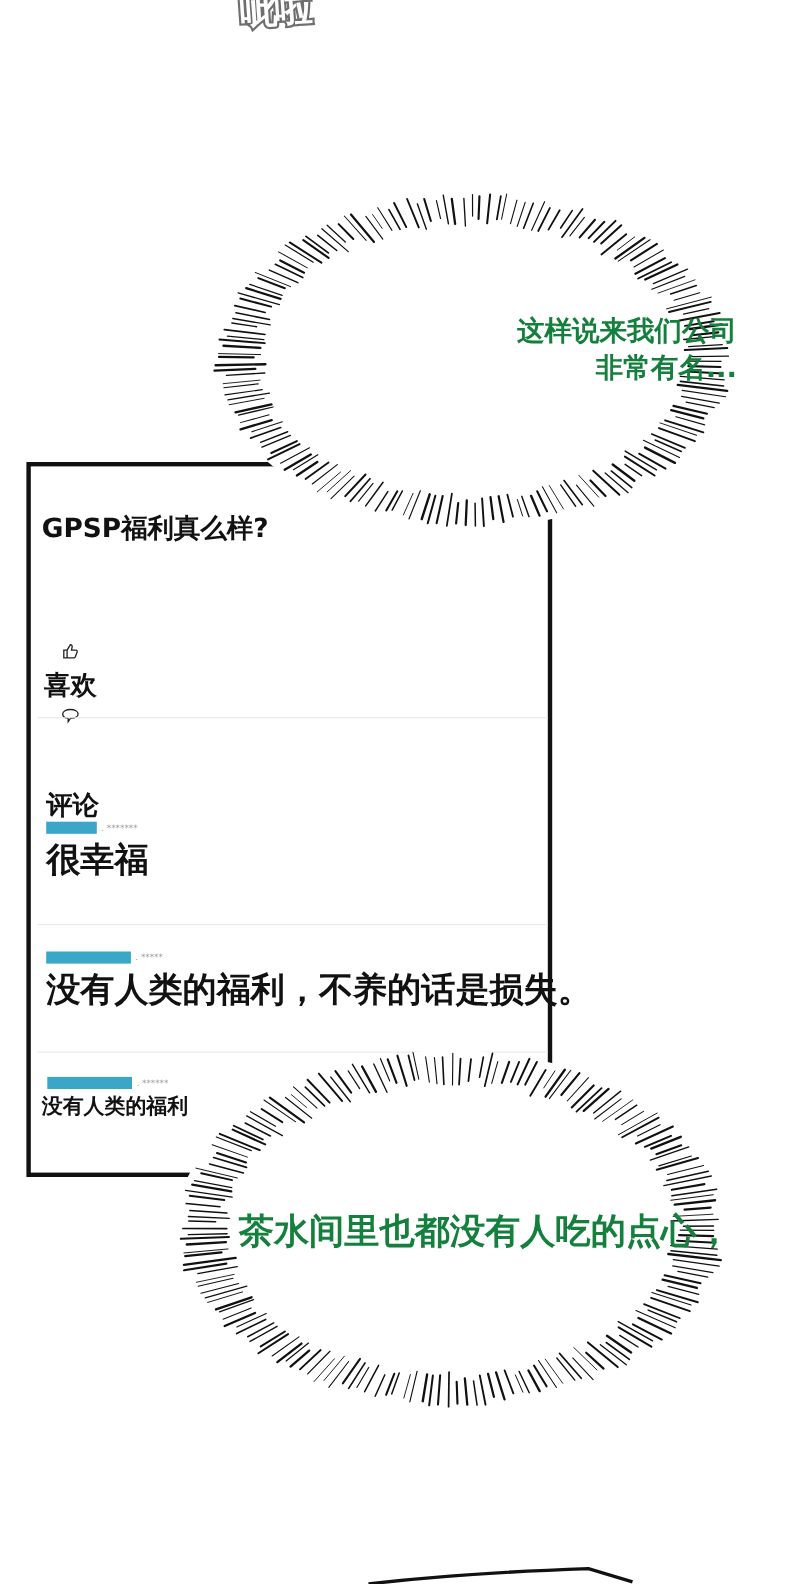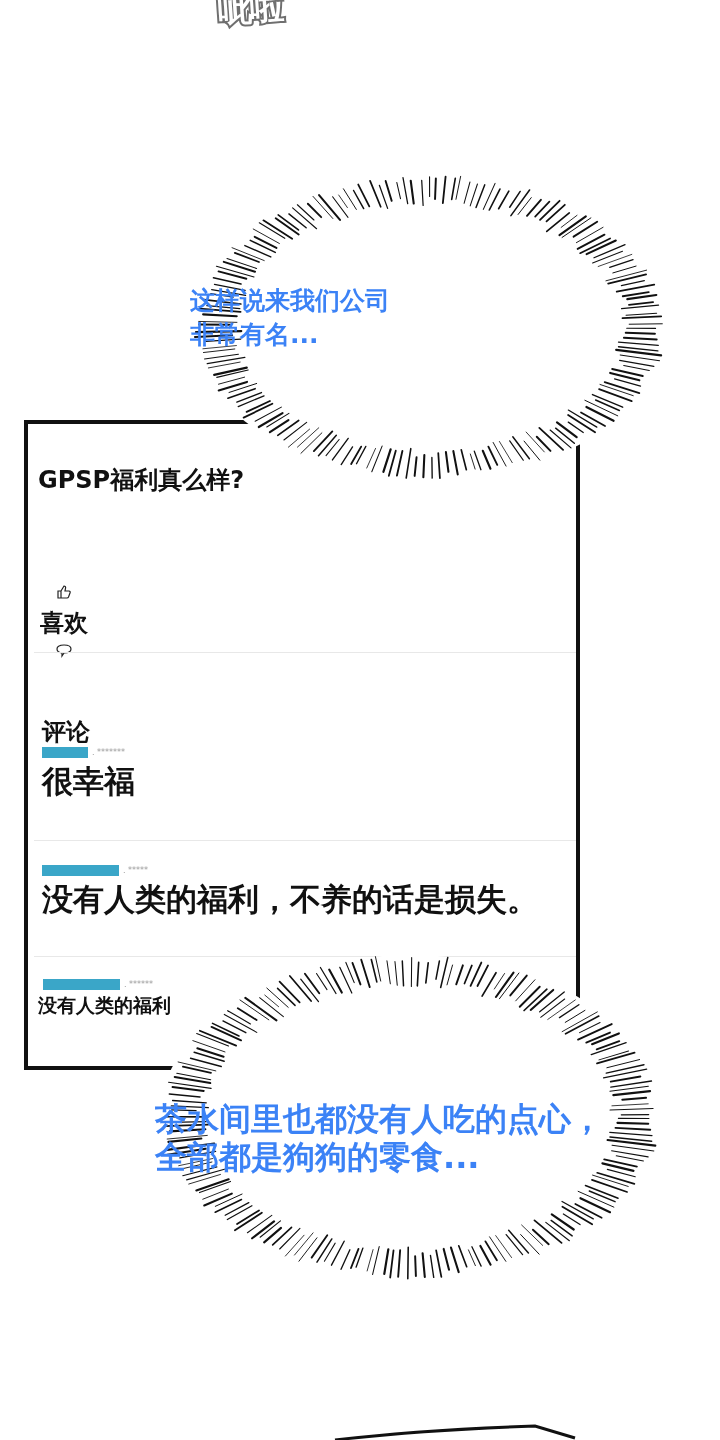--- a/index.html
+++ b/index.html
@@ -1,36 +1,36 @@
 <!DOCTYPE html>
 <html><head>
 <meta charset="utf-8">
 <style>
   html, body { margin:0; padding:0; }
   body { width:720px; height:1440px; background:#ffffff; position:relative; overflow:hidden;
          font-family:"DejaVu Sans", "Liberation Sans", sans-serif; color:#111; }
   .sfx { position:absolute; left:218px; top:-14px; font-size:34px; font-weight:bold; color:#fff;
          -webkit-text-stroke:4px #6f6f6f; paint-order:stroke fill; transform:rotate(-4deg); letter-spacing:-2px; }
-  .card { position:absolute; left:24px; top:420px; width:556px; height:650px;
+  .card { position:absolute; left:24px; top:420px; width:478px; height:650px;
           border-left:4px solid #111; border-bottom:4px solid #111; border-top:4px solid #111; border-right:4px solid #111;
           background:#fff; box-sizing:border-box; }
   .card-title { position:absolute; left:10px; top:40px; font-size:24px; font-weight:bold; }
   .like-row { position:absolute; left:12px; top:160px; display:flex; align-items:center; gap:3px;flex-direction:column; }
   .like-row .lbl { font-size:24px; font-weight:bold; }
   .divider { position:absolute; left:6px; right:0; height:1px; background:#e8e8e8; }
   .comments-h { position:absolute; left:14px; top:250px; font-size:24px; font-weight:bold;margin-top:42px; }
   .comment { position:absolute; left:14px; }
   .meta { display:flex; align-items:center; gap:4px; height:12px; }
   .name-bar { height:11px; background:#3aa6c8; }
   .stars { font-size:8px; color:#999; letter-spacing:0; }
   .c-text { font-size:31px; font-weight:bold; margin-top:3px; white-space:nowrap; }
   .c-text.small { font-size:19px;text-align:right; }
   .bubble { position:absolute; }
   .bubble svg { position:absolute; left:0; top:0; }
-  .bubble .txt { position:absolute; left:0; right:0; text-align:left; font-weight:bold; color:#3b82f6; }
+  .bubble .txt { position:absolute; left:0; right:0; text-align:right; font-weight:bold; color:#15803d; }
   .bottom-line { position:absolute; left:0; top:1380px; }
 </style>
 </head>
 <body>
 
 <div class="sfx">呲啦</div>
 
 <div class="card">
   <div class="card-title">GPSP福利真么样?</div>
 
@@ -443,19 +443,18 @@
         <line x1="454.87584913378794" y1="139.1505403638316" x2="493.3616627886942" y2="134.17326326432718" stroke-width="1.04"></line>
         <line x1="458.3581181157206" y1="143.09033943872413" x2="495.07696125218956" y2="139.13427711489317" stroke-width="2.12"></line>
         <line x1="467.30742533885086" y1="147.71980158661944" x2="491.06659679100665" y2="145.78598699593562" stroke-width="1.97"></line>
         <line x1="456.9300969078067" y1="153.82086755978864" x2="493.1869923450664" y2="151.81363514535033" stroke-width="0.82"></line>
         <line x1="455.0762610147011" y1="157.99460650452608" x2="498.0226583981961" y2="156.4908978118578" stroke-width="1.21"></line>
         <line x1="466.315417744219" y1="162.82215926986984" x2="493.66741125332" y2="162.54026651376967" stroke-width="1.25"></line>
       </g>
   </svg>
   <div class="txt" style="top:128px; font-size:32px; line-height:38px;margin-top:20px;">
     <div>茶水间里也都没有人吃的点心，</div>
-    <div>全部都是狗狗的零食...</div>
   </div>
 </div>
 
 <svg class="bottom-line" width="720" height="60">
   <path d="M335 60 Q 420 50 535 46 L575 58" fill="none" stroke="#111" stroke-width="3"></path>
 </svg>
 
 </body></html>

